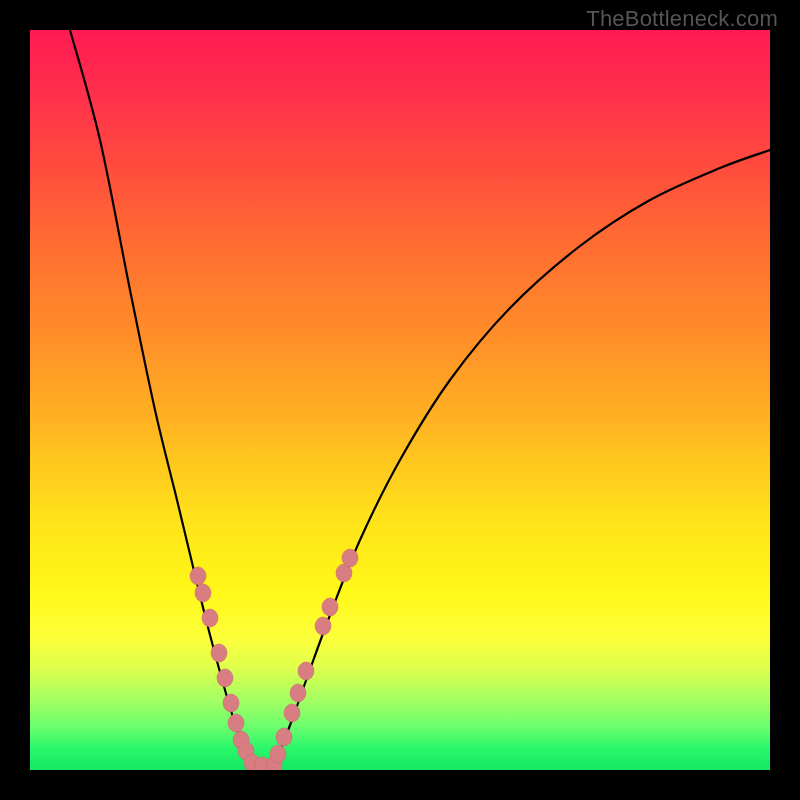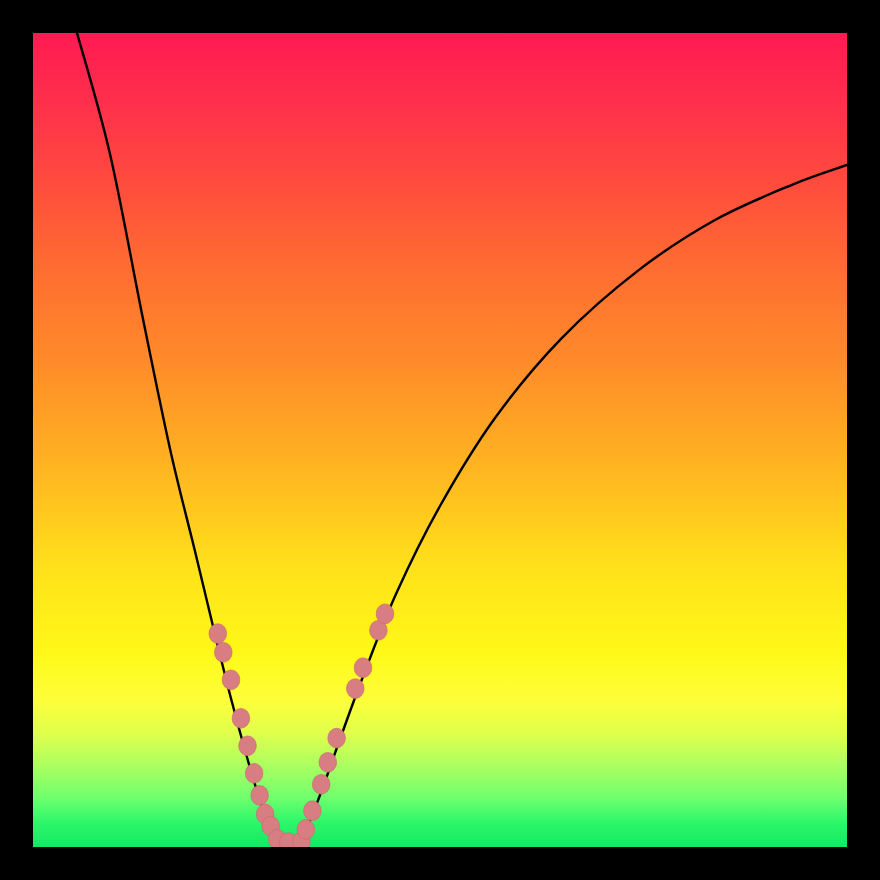--- a/index.html
+++ b/index.html
@@ -60,20 +60,21 @@
     font-size: 22px;
     font-weight: 500;
     letter-spacing: 0.2px;
     user-select: none;
   }
 </style>
 </head>
 <body>
 
 <div class="frame">
+  <div class="watermark">TheBottleneck.com</div>
 
   <div class="plot-area">
     <div class="gradient-bg"></div>
 
     <svg class="curves" viewBox="0 0 740 740" preserveAspectRatio="none">
       <g>
         <path id="left-path" fill="none" stroke="#000" stroke-width="2.2" stroke-linecap="round" d="M 40 0 C 45 18.333333333333332, 60 66.66666666666666, 70 110 C 80 153.33333333333334, 90.83333333333333 215, 100 260 C 109.16666666666667 305, 117.16666666666667 345, 125 380 C 132.83333333333334 415, 140.33333333333334 442.5, 147 470 C 153.66666666666666 497.5, 159.5 522.5, 165 545 C 170.5 567.5, 175 585.8333333333334, 180 605 C 185 624.1666666666666, 190.5 644.1666666666666, 195 660 C 199.5 675.8333333333334, 203.5 689.1666666666666, 207 700 C 210.5 710.8333333333334, 213.5 718.6666666666666, 216 725 C 218.5 731.3333333333334, 221 735.8333333333334, 222 738"></path>
       </g>
       <g>
         <path id="right-path" fill="none" stroke="#000" stroke-width="2.2" stroke-linecap="round" d="M 242 738 C 243.33333333333334 735, 246.66666666666666 728, 250 720 C 253.33333333333334 712, 257.3333333333333 702.5, 262 690 C 266.6666666666667 677.5, 271.6666666666667 662.5, 278 645 C 284.3333333333333 627.5, 291.3333333333333 607.5, 300 585 C 308.6666666666667 562.5, 318.3333333333333 535.8333333333334, 330 510 C 341.6666666666667 484.1666666666667, 355 456.6666666666667, 370 430 C 385 403.3333333333333, 401.6666666666667 375.3333333333333, 420 350 C 438.3333333333333 324.6666666666667, 458.3333333333333 300.3333333333333, 480 278 C 501.6666666666667 255.66666666666666, 526.6666666666666 234, 550 216 C 573.3333333333334 198, 596.6666666666666 183, 620 170 C 643.3333333333334 157, 670 146.33333333333334, 690 138 C 710 129.66666666666666, 731.6666666666666 123, 740 120"></path>

